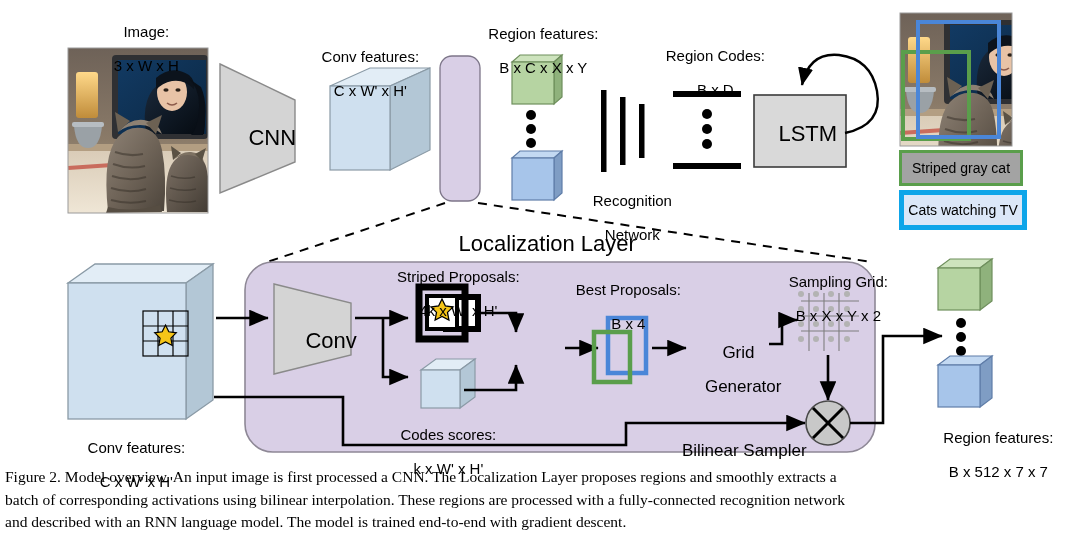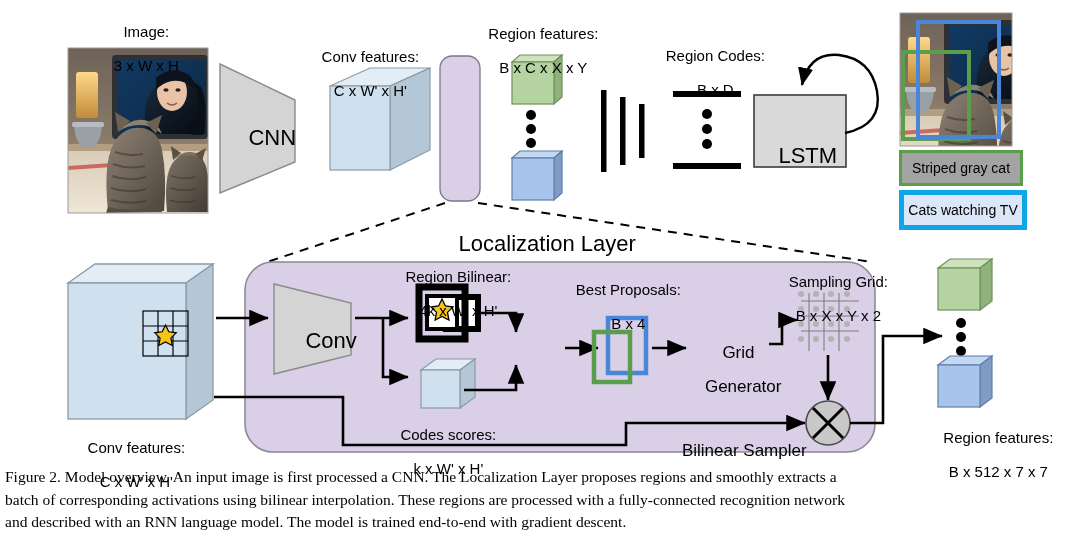--- a/index.html
+++ b/index.html
@@ -332,27 +332,31 @@
   <div class="lbl" style="left:300px;top:31px;width:124px;">
     <span>Conv features:</span><br>
     <span>C x W' x H'</span>
   </div>
 
   <div class="lbl" style="left:465px;top:8px;width:140px;">
     <span>Region features:</span><br>
     <span>B x C x X x Y</span>
   </div>
 
+  <div class="lbl" style="left:572px;top:175px;width:104px;">
+    <span>Recognition</span><br>
+    <span>Network</span>
+  </div>
 
   <div class="lbl" style="left:645px;top:30px;width:124px;">
     <span>Region Codes:</span><br>
     <span>B x D</span>
   </div>
 
-  <div class="lbl big" style="left:754px;top:130px;width:72px;">
+  <div class="lbl big" style="left:754px;top:108px;width:72px;">
     <span>LSTM</span>
   </div>
 
   <div class="tagbox" style="left:899px;top:150px;width:118px;height:30px;background:#a3a3a3;border:3px solid #5a9e4b;">
     <span>Striped gray cat</span>
   </div>
   <div class="tagbox" style="left:899px;top:190px;width:118px;height:30px;background:#dbe7f8;border:5px solid #0ea5e9;">
     <span>Cats watching TV</span>
   </div>
 
@@ -363,21 +367,21 @@
   <div class="lbl" style="left:64px;top:422px;width:128px;">
     <span>Conv features:</span><br>
     <span>C x W' x H'</span>
   </div>
 
   <div class="lbl big" style="left:281px;top:315px;width:66px;text-align:center;">
     <span>Conv</span>
   </div>
 
   <div class="lbl" style="left:378px;top:251px;width:144px;">
-    <span>Region Bilinear:</span><br>
+    <span>Striped Proposals:</span><br>
     <span>4k x W' x H'</span>
   </div>
 
   <div class="lbl" style="left:376px;top:409px;width:128px;">
     <span>Codes scores:</span><br>
     <span>k x W' x H'</span>
   </div>
 
 
   <div class="lbl" style="left:558px;top:264px;width:124px;">

